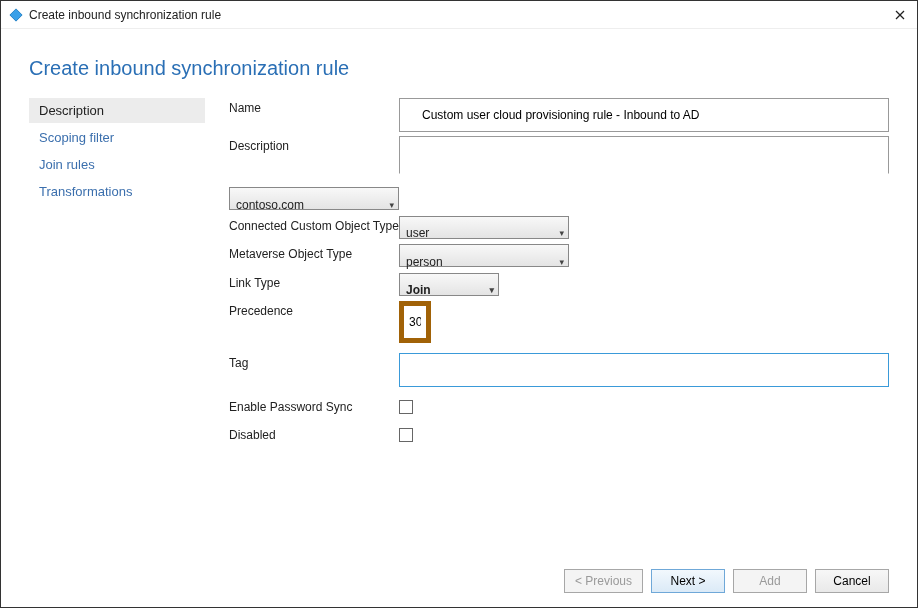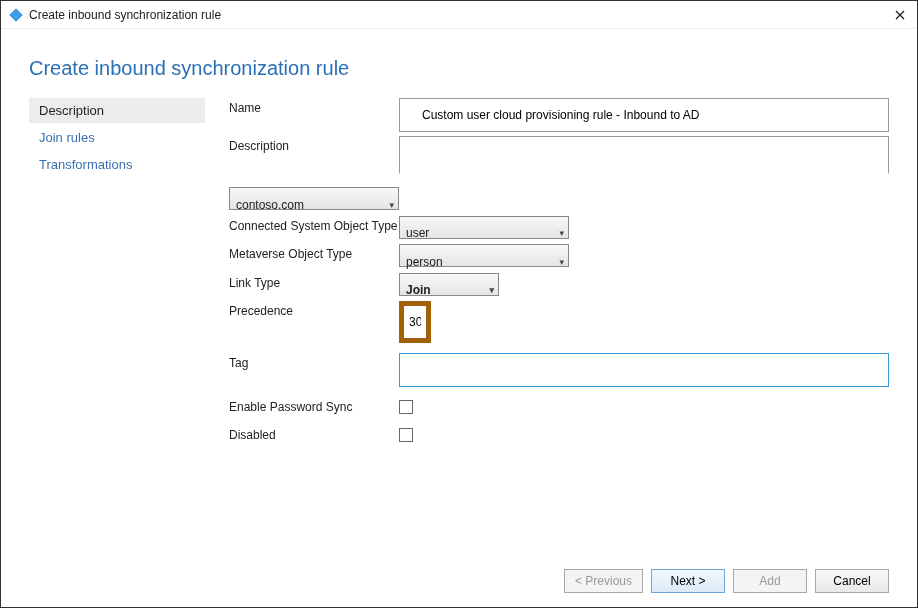--- a/index.html
+++ b/index.html
@@ -189,20 +189,21 @@
     </svg>
   </div>
 </div>
 
 <div class="content">
   <div class="page-title">Create inbound synchronization rule</div>
 
   <div class="main">
     <div class="sidebar">
       <div class="sidebar-item active"><span>Description</span></div>
+      <div class="sidebar-item"><span>Scoping filter</span></div>
       <div class="sidebar-item"><span>Join rules</span></div>
       <div class="sidebar-item"><span>Transformations</span></div>
     </div>
 
     <div class="form">
 
       <div class="row">
         <div class="label">Name</div>
         <div class="field">
           <input type="text" class="wide" value="Custom user cloud provisioning rule - Inbound to AD" style="">
@@ -219,21 +220,21 @@
       <div class="row spaced">
         <div class="field">
           <div class="select w170">
             <span>contoso.com</span>
             <span class="chev">▾</span>
           </div>
         </div>
       </div>
 
       <div class="row">
-        <div class="label">Connected System Object Type</div>
+        <div class="label">Connected Custom Object Type</div>
         <div class="field">
           <div class="select w170">
             <span>user</span>
             <span class="chev">▾</span>
           </div>
         </div>
       </div>
 
       <div class="row">
         <div class="label">Metaverse Object Type</div>

